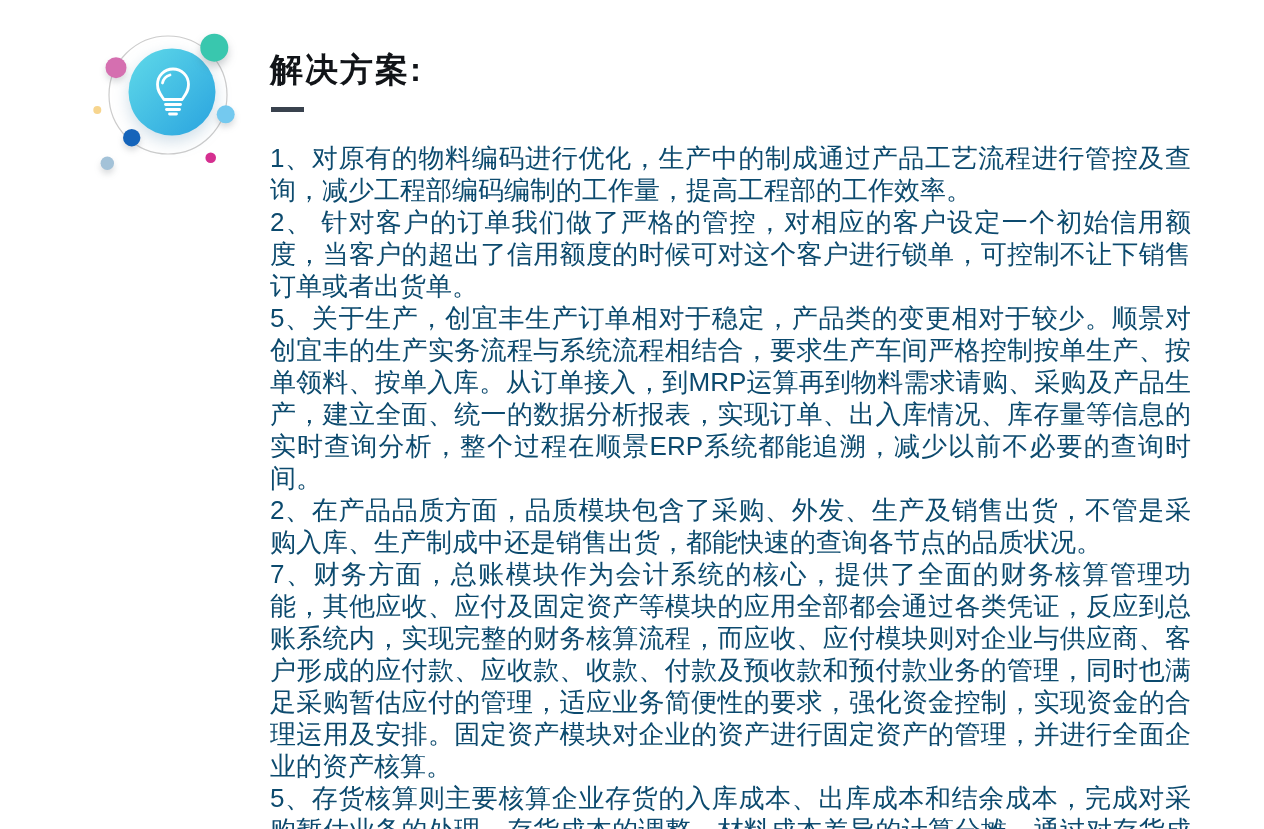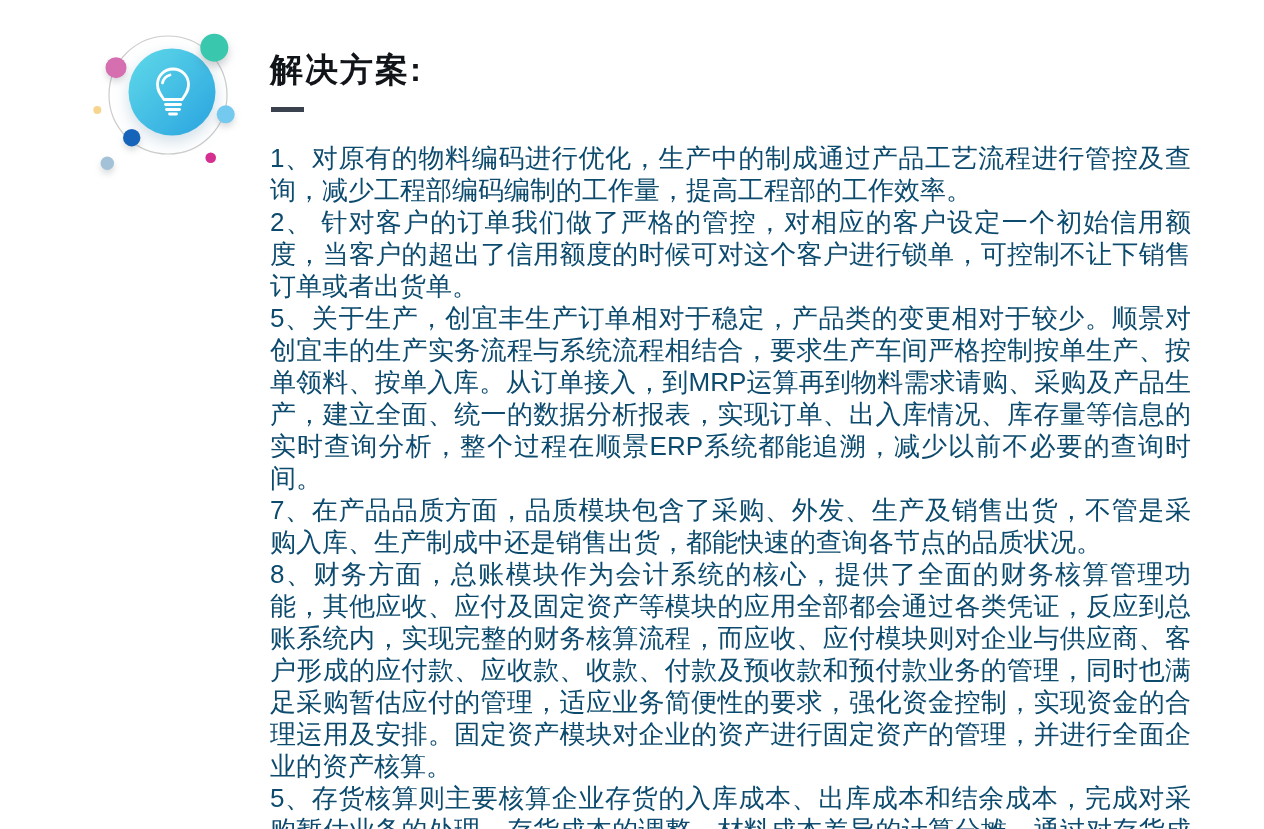--- a/index.html
+++ b/index.html
@@ -102,19 +102,19 @@
     </svg>
   </div>
 
   <div class="content">
     <h1 class="page-title">解决方案:</h1>
     <div class="title-dash"></div>
     <div class="solution-body">
       <p>1、对原有的物料编码进行优化，生产中的制成通过产品工艺流程进行管控及查询，减少工程部编码编制的工作量，提高工程部的工作效率。</p>
       <p>2、 针对客户的订单我们做了严格的管控，对相应的客户设定一个初始信用额度，当客户的超出了信用额度的时候可对这个客户进行锁单，可控制不让下销售订单或者出货单。</p>
       <p>5、关于生产，创宜丰生产订单相对于稳定，产品类的变更相对于较少。顺景对创宜丰的生产实务流程与系统流程相结合，要求生产车间严格控制按单生产、按单领料、按单入库。从订单接入，到MRP运算再到物料需求请购、采购及产品生产，建立全面、统一的数据分析报表，实现订单、出入库情况、库存量等信息的实时查询分析，整个过程在顺景ERP系统都能追溯，减少以前不必要的查询时间。</p>
-      <p>7、在产品品质方面，品质模块包含了采购、外发、生产及销售出货，不管是采购入库、生产制成中还是销售出货，都能快速的查询各节点的品质状况。</p>
-      <p>8、财务方面，总账模块作为会计系统的核心，提供了全面的财务核算管理功能，其他应收、应付及固定资产等模块的应用全部都会通过各类凭证，反应到总账系统内，实现完整的财务核算流程，而应收、应付模块则对企业与供应商、客户形成的应付款、应收款、收款、付款及预收款和预付款业务的管理，同时也满足采购暂估应付的管理，适应业务简便性的要求，强化资金控制，实现资金的合理运用及安排。固定资产模块对企业的资产进行固定资产的管理，并进行全面企业的资产核算。</p>
+      <p>2、在产品品质方面，品质模块包含了采购、外发、生产及销售出货，不管是采购入库、生产制成中还是销售出货，都能快速的查询各节点的品质状况。</p>
+      <p>7、财务方面，总账模块作为会计系统的核心，提供了全面的财务核算管理功能，其他应收、应付及固定资产等模块的应用全部都会通过各类凭证，反应到总账系统内，实现完整的财务核算流程，而应收、应付模块则对企业与供应商、客户形成的应付款、应收款、收款、付款及预收款和预付款业务的管理，同时也满足采购暂估应付的管理，适应业务简便性的要求，强化资金控制，实现资金的合理运用及安排。固定资产模块对企业的资产进行固定资产的管理，并进行全面企业的资产核算。</p>
       <p>5、存货核算则主要核算企业存货的入库成本、出库成本和结余成本，完成对采购暂估业务的处理、存货成本的调整、材料成本差异的计算分摊，通过对存货成本的计算可以及时准确的将各类存货归集到各成本项目上，为创宜丰全面成本管理、成本分析提供可靠、及时的基础数据。</p>
     </div>
   </div>
 
 </div>
 
 </body></html>

